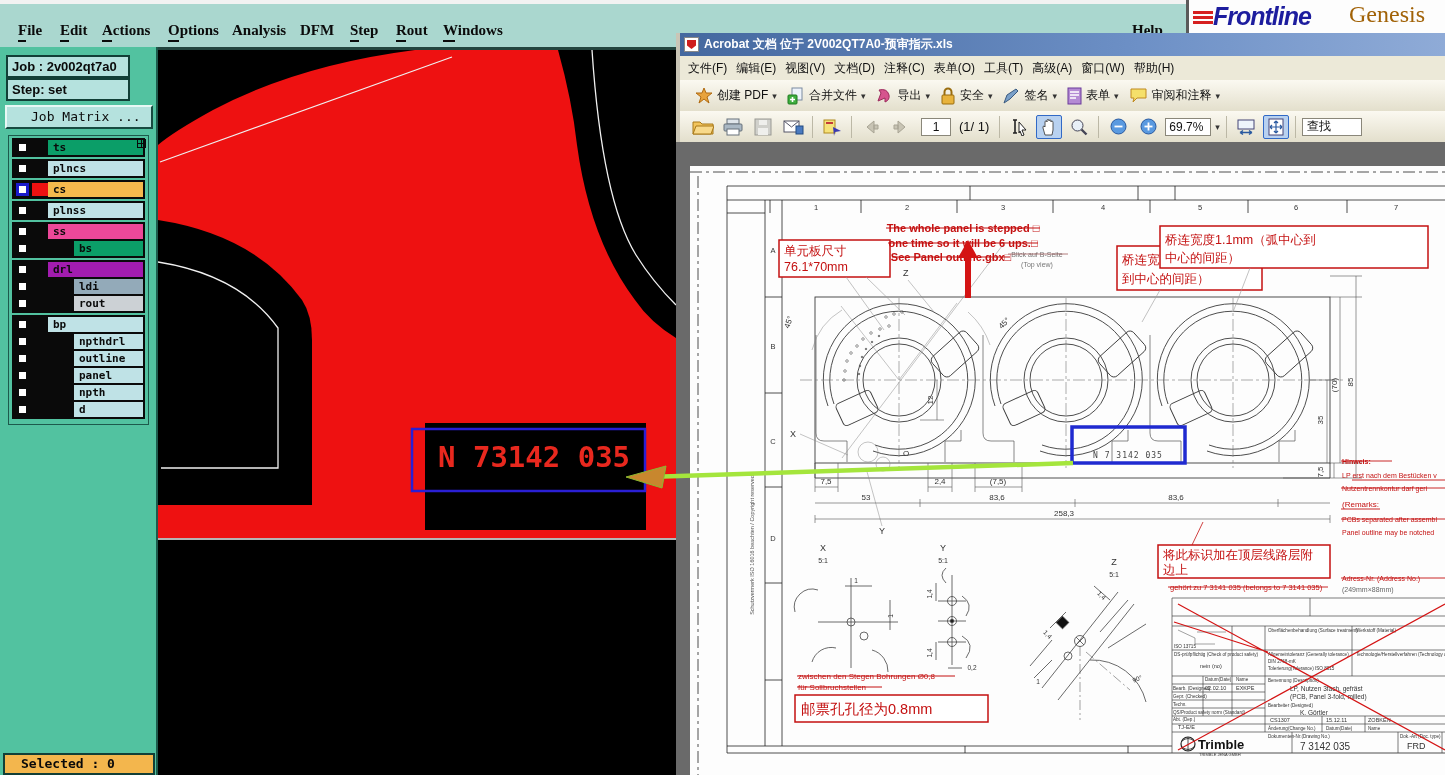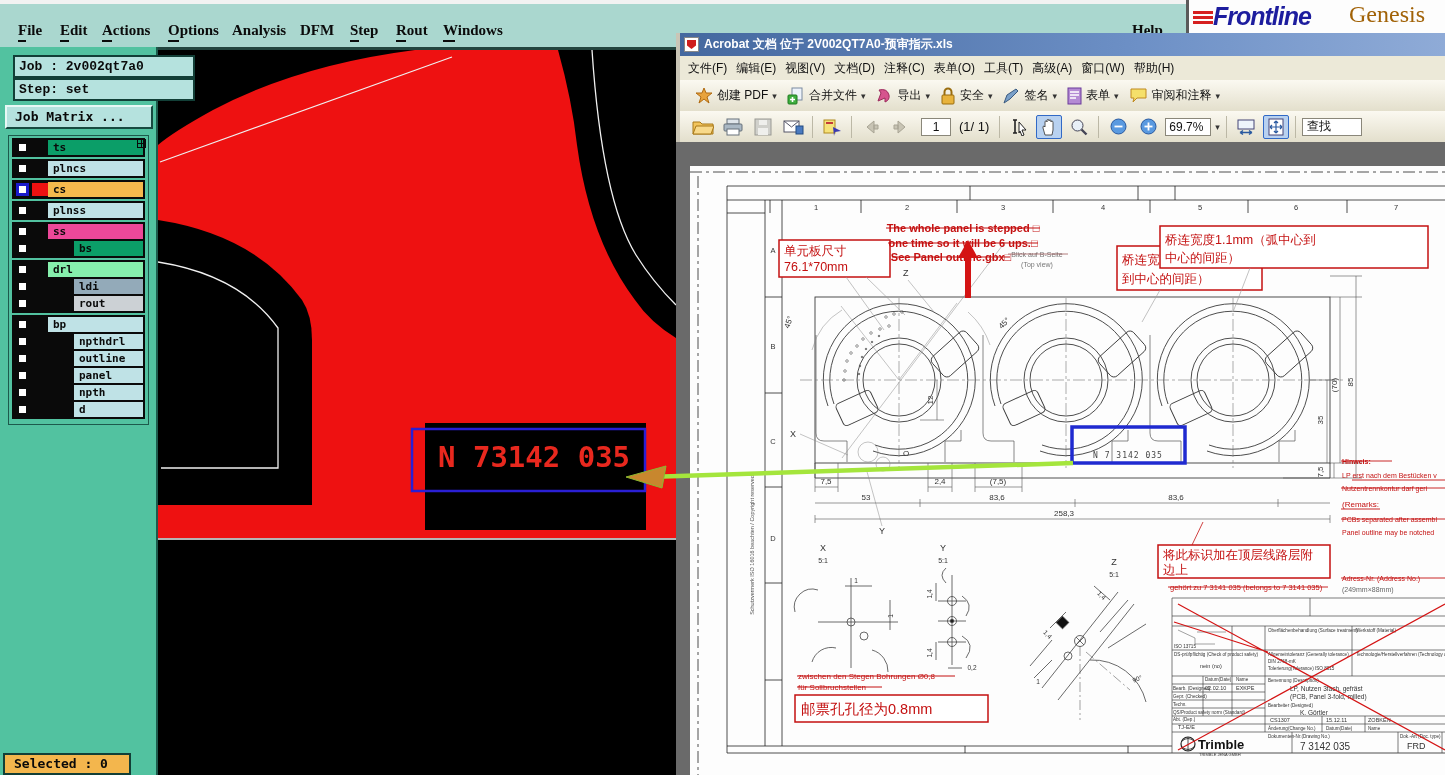--- a/index.html
+++ b/index.html
@@ -8,34 +8,34 @@
   
   #gen-top{left:0;top:0;width:1186px;height:50px;background:#aad7cf;border-top:4px solid #f2f2f2;border-bottom:3px solid #23453f;box-sizing:border-box;}
   .gmenu{position:absolute;top:18px;font-family:"Liberation Serif",serif;font-weight:bold;font-size:15px;color:#0b0b0b;cursor:default;}
   .gul{position:absolute;top:36px;height:2px;background:#0b0b0b;}
   #gen-logo{left:1186px;top:0;width:259px;height:33px;background:#fdfdfd;border-left:3px solid #5a5a5a;box-sizing:border-box;overflow:hidden;}
   #gen-logo .brand{position:absolute;left:24px;top:2px;font-size:25px;font-weight:bold;font-style:italic;color:#1d1d9e;letter-spacing:-1px;}
   #gen-logo .stripes{position:absolute;left:4px;top:9px;width:20px;height:16px;}
   #gen-logo .stripes i{display:block;height:3px;margin:2px 0;background:#d62020;}
   #gen-logo .product{position:absolute;left:160px;top:1px;font-family:Liberation Serif, serif;font-size:24px;color:#a16207;}
   #gen-side{left:0;top:47px;width:158px;height:728px;background:#52c2a0;border-right:2px solid #1d5a4c;box-sizing:border-box;}
-  .sbox{position:absolute;left:13px;width:182px;height:23px;background:#b5e2de;border:2px solid #123f37;box-sizing:border-box;font-family:Liberation Mono, monospace;font-weight:bold;font-size:13px;color:#0a0a0a;line-height:19px;padding-left:4px;}
-  #job-matrix{left:5px;top:58px;width:148px;height:24px;background:#b5e2de;border-top:2px solid #e8f8f5;border-left:2px solid #e8f8f5;border-right:2px solid #174a40;border-bottom:2px solid #174a40;box-sizing:border-box;font-family:"DejaVu Sans Mono",monospace;font-weight:bold;font-size:13px;line-height:20px;padding-left:8px;color:#0a0a0a;cursor:pointer;}
+  .sbox{position:absolute;left:6px;width:124px;height:23px;background:#b5e2de;border:2px solid #123f37;box-sizing:border-box;font-family:Liberation Sans, sans-serif;font-weight:bold;font-size:13px;color:#0a0a0a;line-height:19px;padding-left:4px;}
+  #job-matrix{left:5px;top:58px;width:148px;height:24px;background:#b5e2de;border-top:2px solid #e8f8f5;border-left:2px solid #e8f8f5;border-right:2px solid #174a40;border-bottom:2px solid #174a40;box-sizing:border-box;font-family:"DejaVu Sans Mono",monospace;font-weight:normal;font-size:13px;line-height:20px;padding-left:24px;color:#0a0a0a;cursor:pointer;}
   #layer-panel{left:8px;top:88px;width:141px;height:290px;background:#52c2a0;border:1px solid #1d5a4c;padding:2px 3px;box-sizing:border-box;}
   .lgroup{border:2px solid #0a0a0a;background:#0a0a0a;margin-bottom:2px;}
   .lrow{display:flex;height:15px;align-items:center;background:#0a0a0a;cursor:pointer;}
   .lrow + .lrow{margin-top:2px;gap:13px;}
   .chk{width:13px;height:13px;margin:0 3px 0 2px;background:#fff;border:3px solid #0a0a0a;outline:2px solid #fff;outline-offset:-7px;box-sizing:border-box;flex:none;}
   .chk.sel{border-color:#1a1acc;}
   .sw{width:16px;height:13px;background:#0a0a0a;flex:none;}
   .lname{flex:1;height:15px;font-family:"DejaVu Sans Mono",monospace;font-weight:bold;font-size:11px;line-height:15px;padding-left:5px;color:#0a0a0a;position:relative;}
   .lgrid{position:absolute;right:2px;top:3px;width:9px;height:9px;border:1px solid #0a0a0a;box-sizing:border-box;background:
     linear-gradient(#0a0a0a,#0a0a0a) 50% 0/1px 100% no-repeat,
     linear-gradient(#0a0a0a,#0a0a0a) 0 50%/100% 1px no-repeat;}
-  #sel-box{left:3px;top:706px;width:128px;height:22px;background:#f3b64d;border:2px solid #123f37;box-sizing:border-box;font-family:"DejaVu Sans Mono",monospace;font-weight:bold;font-size:13px;line-height:18px;padding-left:9px;color:#0a0a0a;}
+  #sel-box{left:3px;top:706px;width:152px;height:22px;background:#f3b64d;border:2px solid #123f37;box-sizing:border-box;font-family:"DejaVu Sans Mono",monospace;font-weight:bold;font-size:13px;line-height:18px;padding-left:16px;color:#0a0a0a;}
   
   #acro{left:676px;top:33px;width:769px;height:742px;border-left:4px solid #c9c5b6;box-sizing:border-box;background:#ece9d8;}
   #acro-title{position:absolute;left:0;top:0;right:0;height:23px;background:linear-gradient(90deg,#44689f,#6d90c6 60%,#8fabd7);display:flex;align-items:center;padding-left:4px;color:#fff;font-weight:bold;font-size:12px;}
   .pdficon{width:13px;height:13px;background:#fff;margin-right:5px;position:relative;flex:none;border:1px solid #888;}
   .pdficon:before{content:"";position:absolute;left:2px;top:2px;right:2px;bottom:2px;background:#cf1d1d;clip-path:polygon(0 0,100% 0,100% 60%,50% 100%,0 60%);}
   #acro-menu{position:absolute;left:0;top:23px;right:0;height:24px;background:#ece9d8;border-bottom:1px solid #c6c2b2;display:flex;align-items:center;padding-left:8px;gap:9px;font-size:12px;color:#111;}
   #acro-tb1{position:absolute;left:0;top:47px;right:0;height:31px;background:linear-gradient(#fbf9f1,#e3dfcc);border-bottom:1px solid #c6c2b2;display:flex;align-items:center;padding-left:10px;font-size:12px;color:#111;}
   .tbtn{display:flex;align-items:center;gap:4px;padding:2px 5px;cursor:pointer;}
   .tbtn .car{font-size:9px;color:#333;}
   .tsep{width:1px;height:22px;background:#bcb8a6;margin:0 2px;}
@@ -145,21 +145,21 @@
         <div class="lrow">
             <span class="chk"></span>
             <span class="sw"></span>
             <span class="lname" style="background: rgb(11, 158, 104);">bs</span>
           </div>
       </div>
       <div class="lgroup">
         <div class="lrow">
             <span class="chk"></span>
             <span class="sw"></span>
-            <span class="lname" style="background: #86efac;">drl</span>
+            <span class="lname" style="background: #a21caf;">drl</span>
           </div>
         <div class="lrow">
             <span class="chk"></span>
             <span class="sw"></span>
             <span class="lname" style="background: rgb(147, 170, 185);">ldi</span>
           </div>
         <div class="lrow">
             <span class="chk"></span>
             <span class="sw"></span>
             <span class="lname" style="background: rgb(204, 209, 213);">rout</span>

